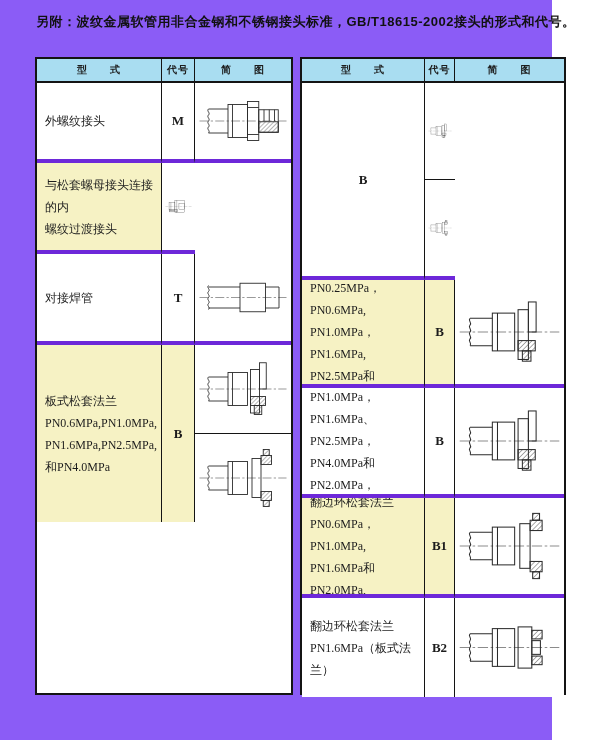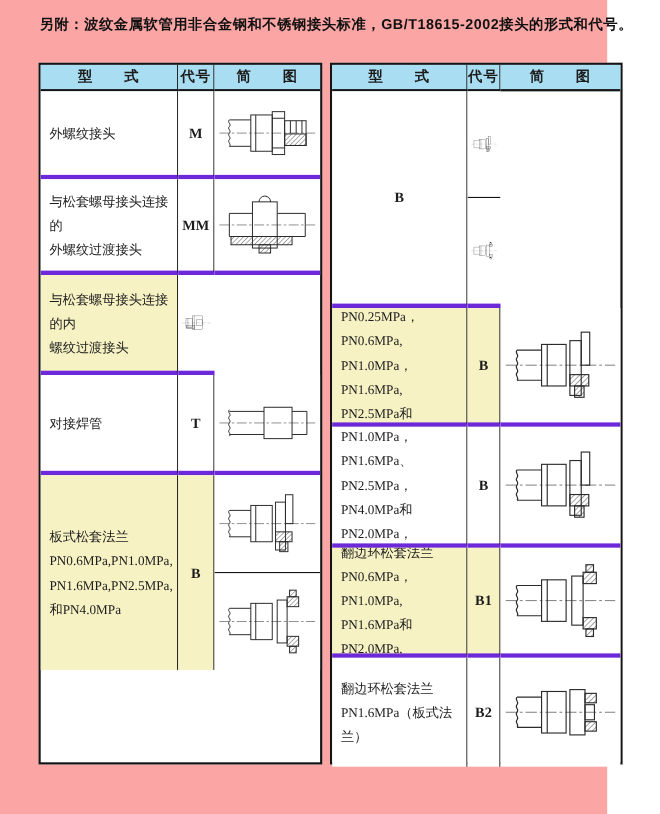--- a/index.html
+++ b/index.html
@@ -1,18 +1,18 @@
 <!DOCTYPE html>
 <html><head>
 <meta charset="utf-8">
 <style>
   * { margin:0; padding:0; box-sizing:border-box; }
   body { background:#ffffff; }
   .page {
-    position:relative; width:552px; height:740px; background:#fca5a5;
+    position:relative; width:552px; height:740px; background:#8b5cf6;
     font-family:"Liberation Serif","DejaVu Serif",serif; color:#1c1c1c;
   }
   .doc-title {
     position:absolute; left:36px; top:13px; width:540px;
     font-family:"Liberation Sans","DejaVu Sans",sans-serif;
     font-size:13px; font-weight:bold; letter-spacing:0.5px; color:#111;
   }
   .tbl {
     position:absolute; top:57px; border:2px solid #141414; background:#fff;
   }
@@ -23,21 +23,21 @@
   .tbl-right .row { grid-template-columns:123px 30px 1fr; }
   .cell {
     border-right:1px solid #141414; border-bottom:4px solid #6d28d9;
     overflow:hidden; background:#fff;
   }
   .row .cell:last-child { border-right:none; }
   .row:last-child .cell { border-bottom:none; }
   .hdr .cell {
     background:#a9ddf1; border-bottom:2px solid #141414;
     display:flex; align-items:center; justify-content:center;
-    font-size:13px; font-weight:bold; letter-spacing:1px;
+    font-size:10px; font-weight:bold; letter-spacing:1px;
   }
   .hdr { height:24px; }
   .type {
     display:flex; align-items:center; text-align:left;
     padding:4px 4px 4px 8px; font-size:12px; line-height:22px;
     white-space:pre-line;
   }
   .code {
     display:flex; align-items:center; justify-content:center;
     font-size:13px; font-weight:bold;
@@ -177,30 +177,20 @@
       <div class="cell">型　　式</div>
       <div class="cell">代号</div>
       <div class="cell">简　　图</div>
     </div>
     <div class="row" style="height:80px">
       <div class="cell type">外螺纹接头</div>
       <div class="cell code">M</div>
       <div class="cell diag">
         <svg class="fit" viewBox="0 0 120 80" preserveAspectRatio="xMidYMid meet">
             <use href="#sym-m"></use>
-          </svg>
-      </div>
-    </div>
-    <div class="row" style="height:87px">
-      <div class="cell type">与松套螺母接头连接的
-外螺纹过渡接头</div>
-      <div class="cell code">MM</div>
-      <div class="cell diag">
-        <svg class="fit" viewBox="0 0 120 80" preserveAspectRatio="xMidYMid meet">
-            <use href="#sym-mm"></use>
           </svg>
       </div>
     </div>
     <div class="row" style="height:91px">
       <div class="cell type hl">与松套螺母接头连接的内
 螺纹过渡接头</div>
       <div class="cell diag">
         <svg class="fit" viewBox="0 0 120 80" preserveAspectRatio="xMidYMid meet">
             <use href="#sym-mf"></use>
           </svg>

